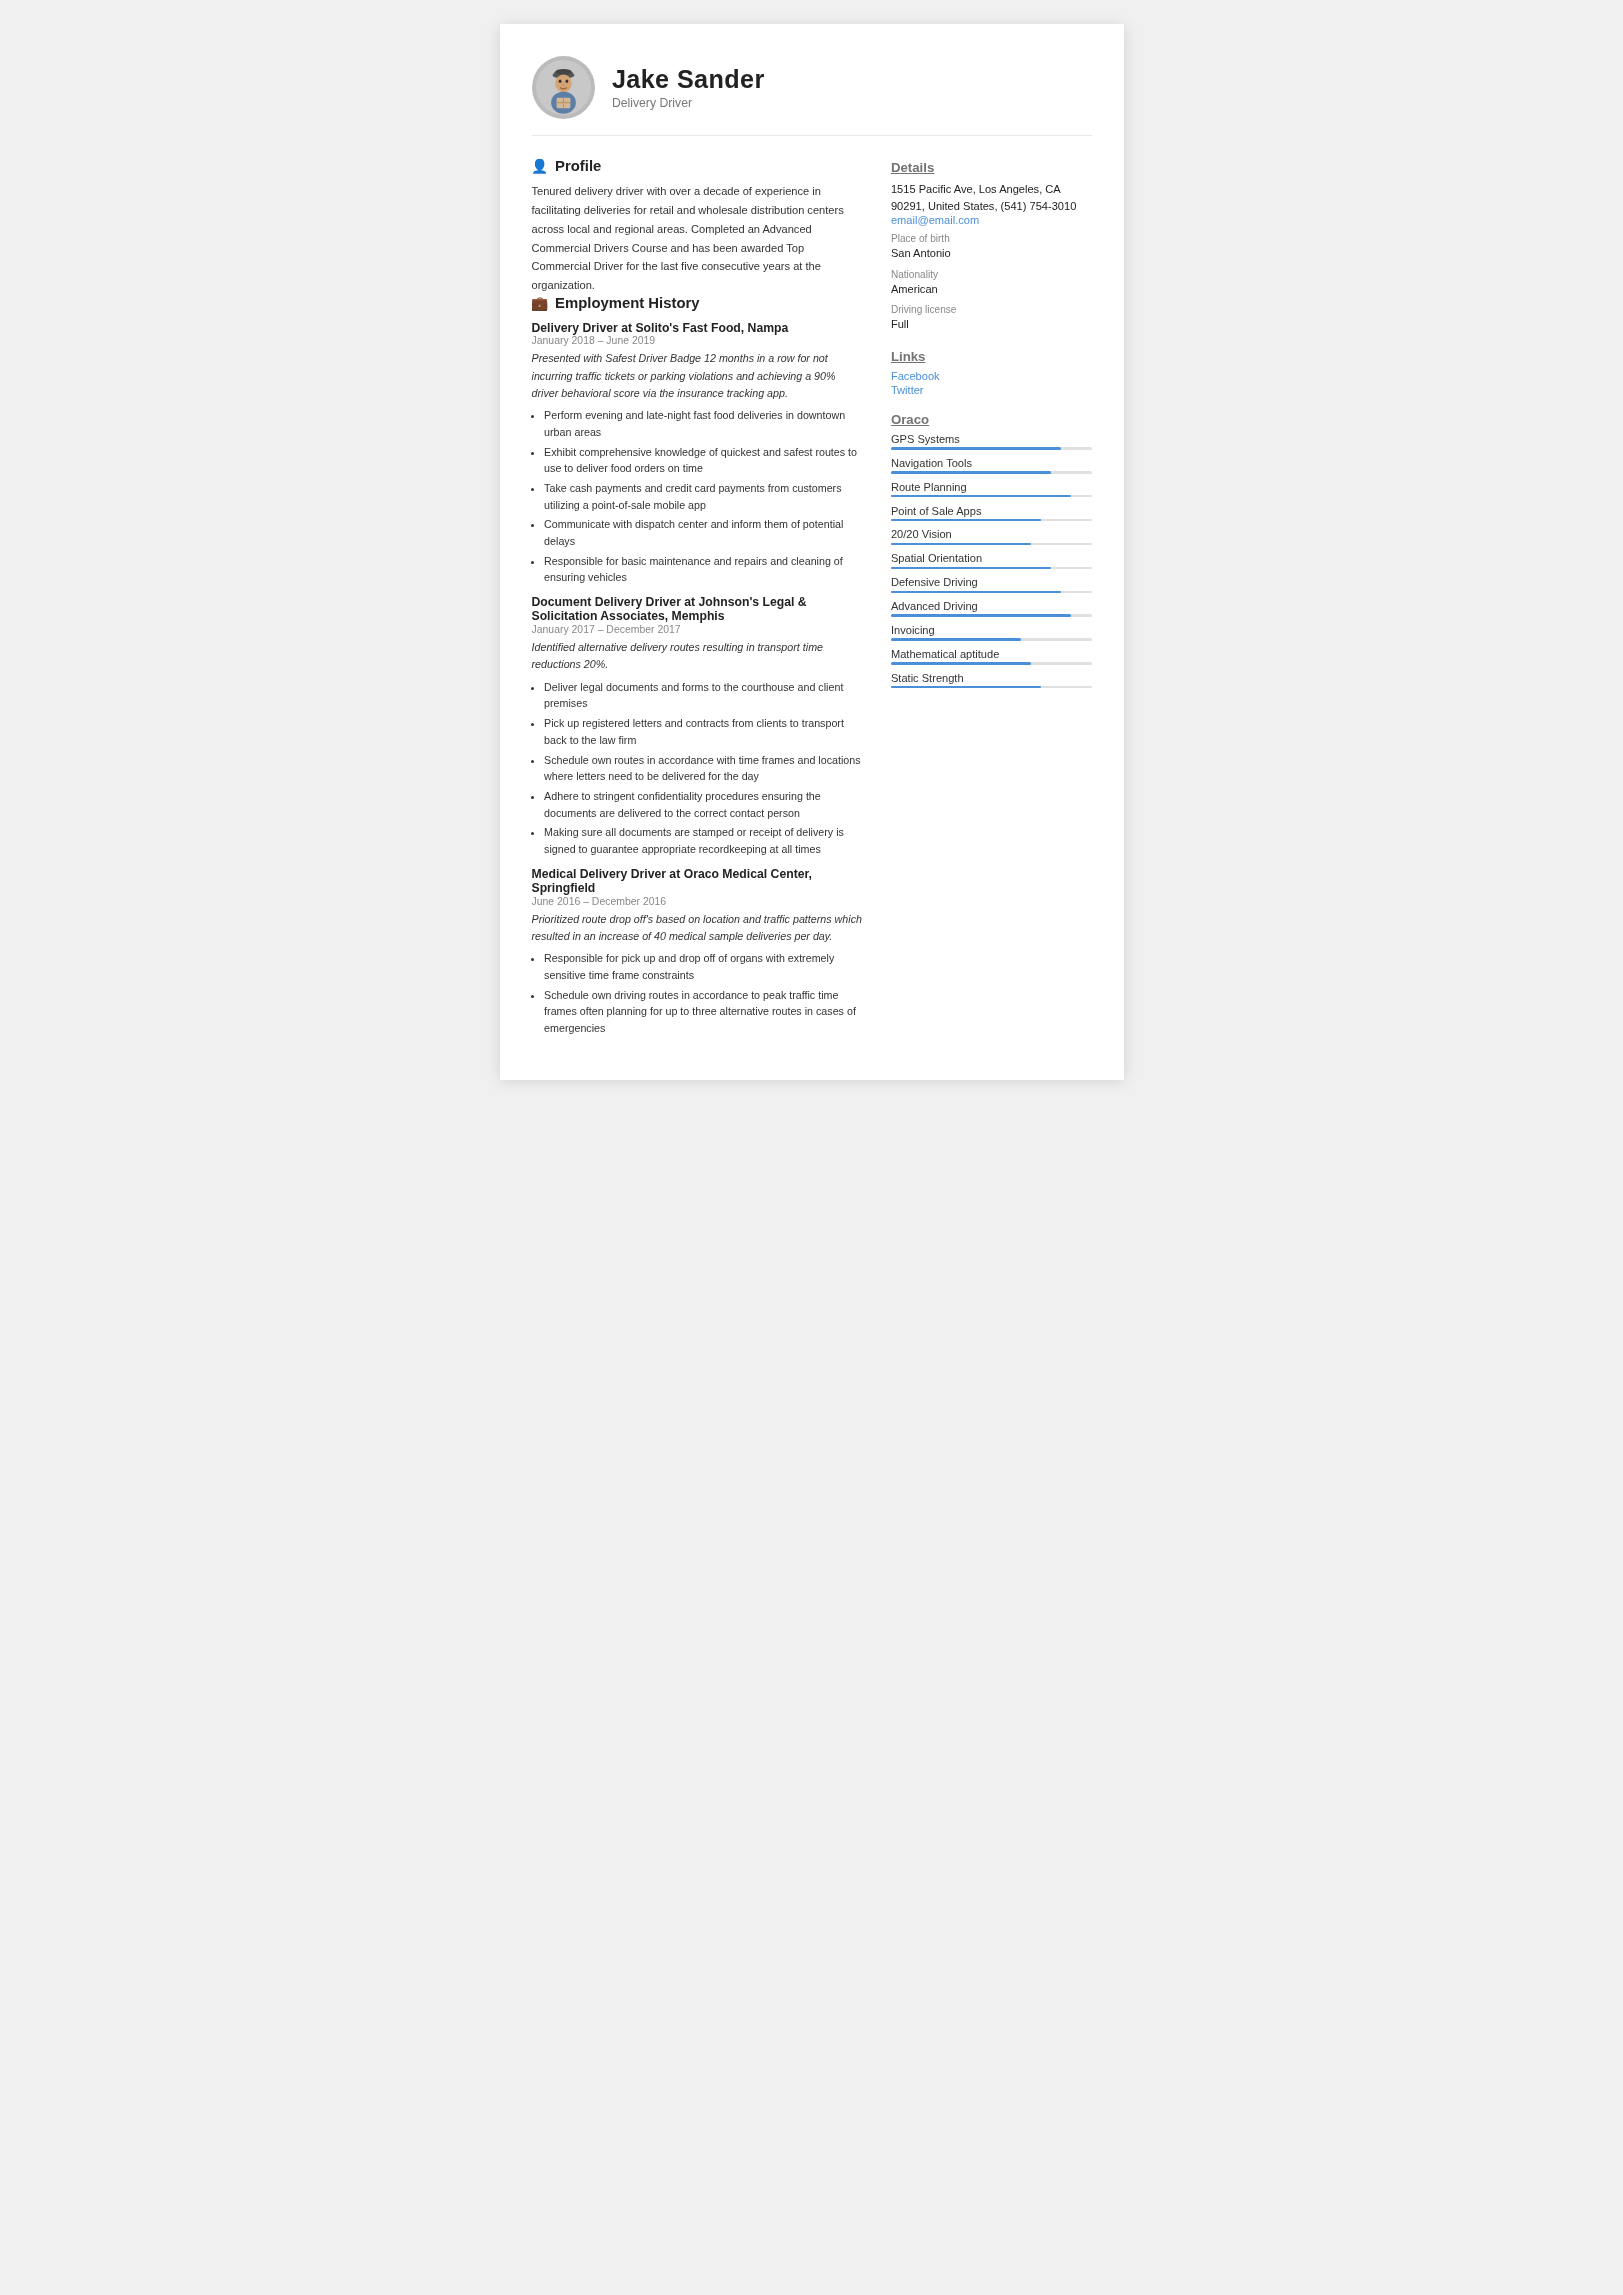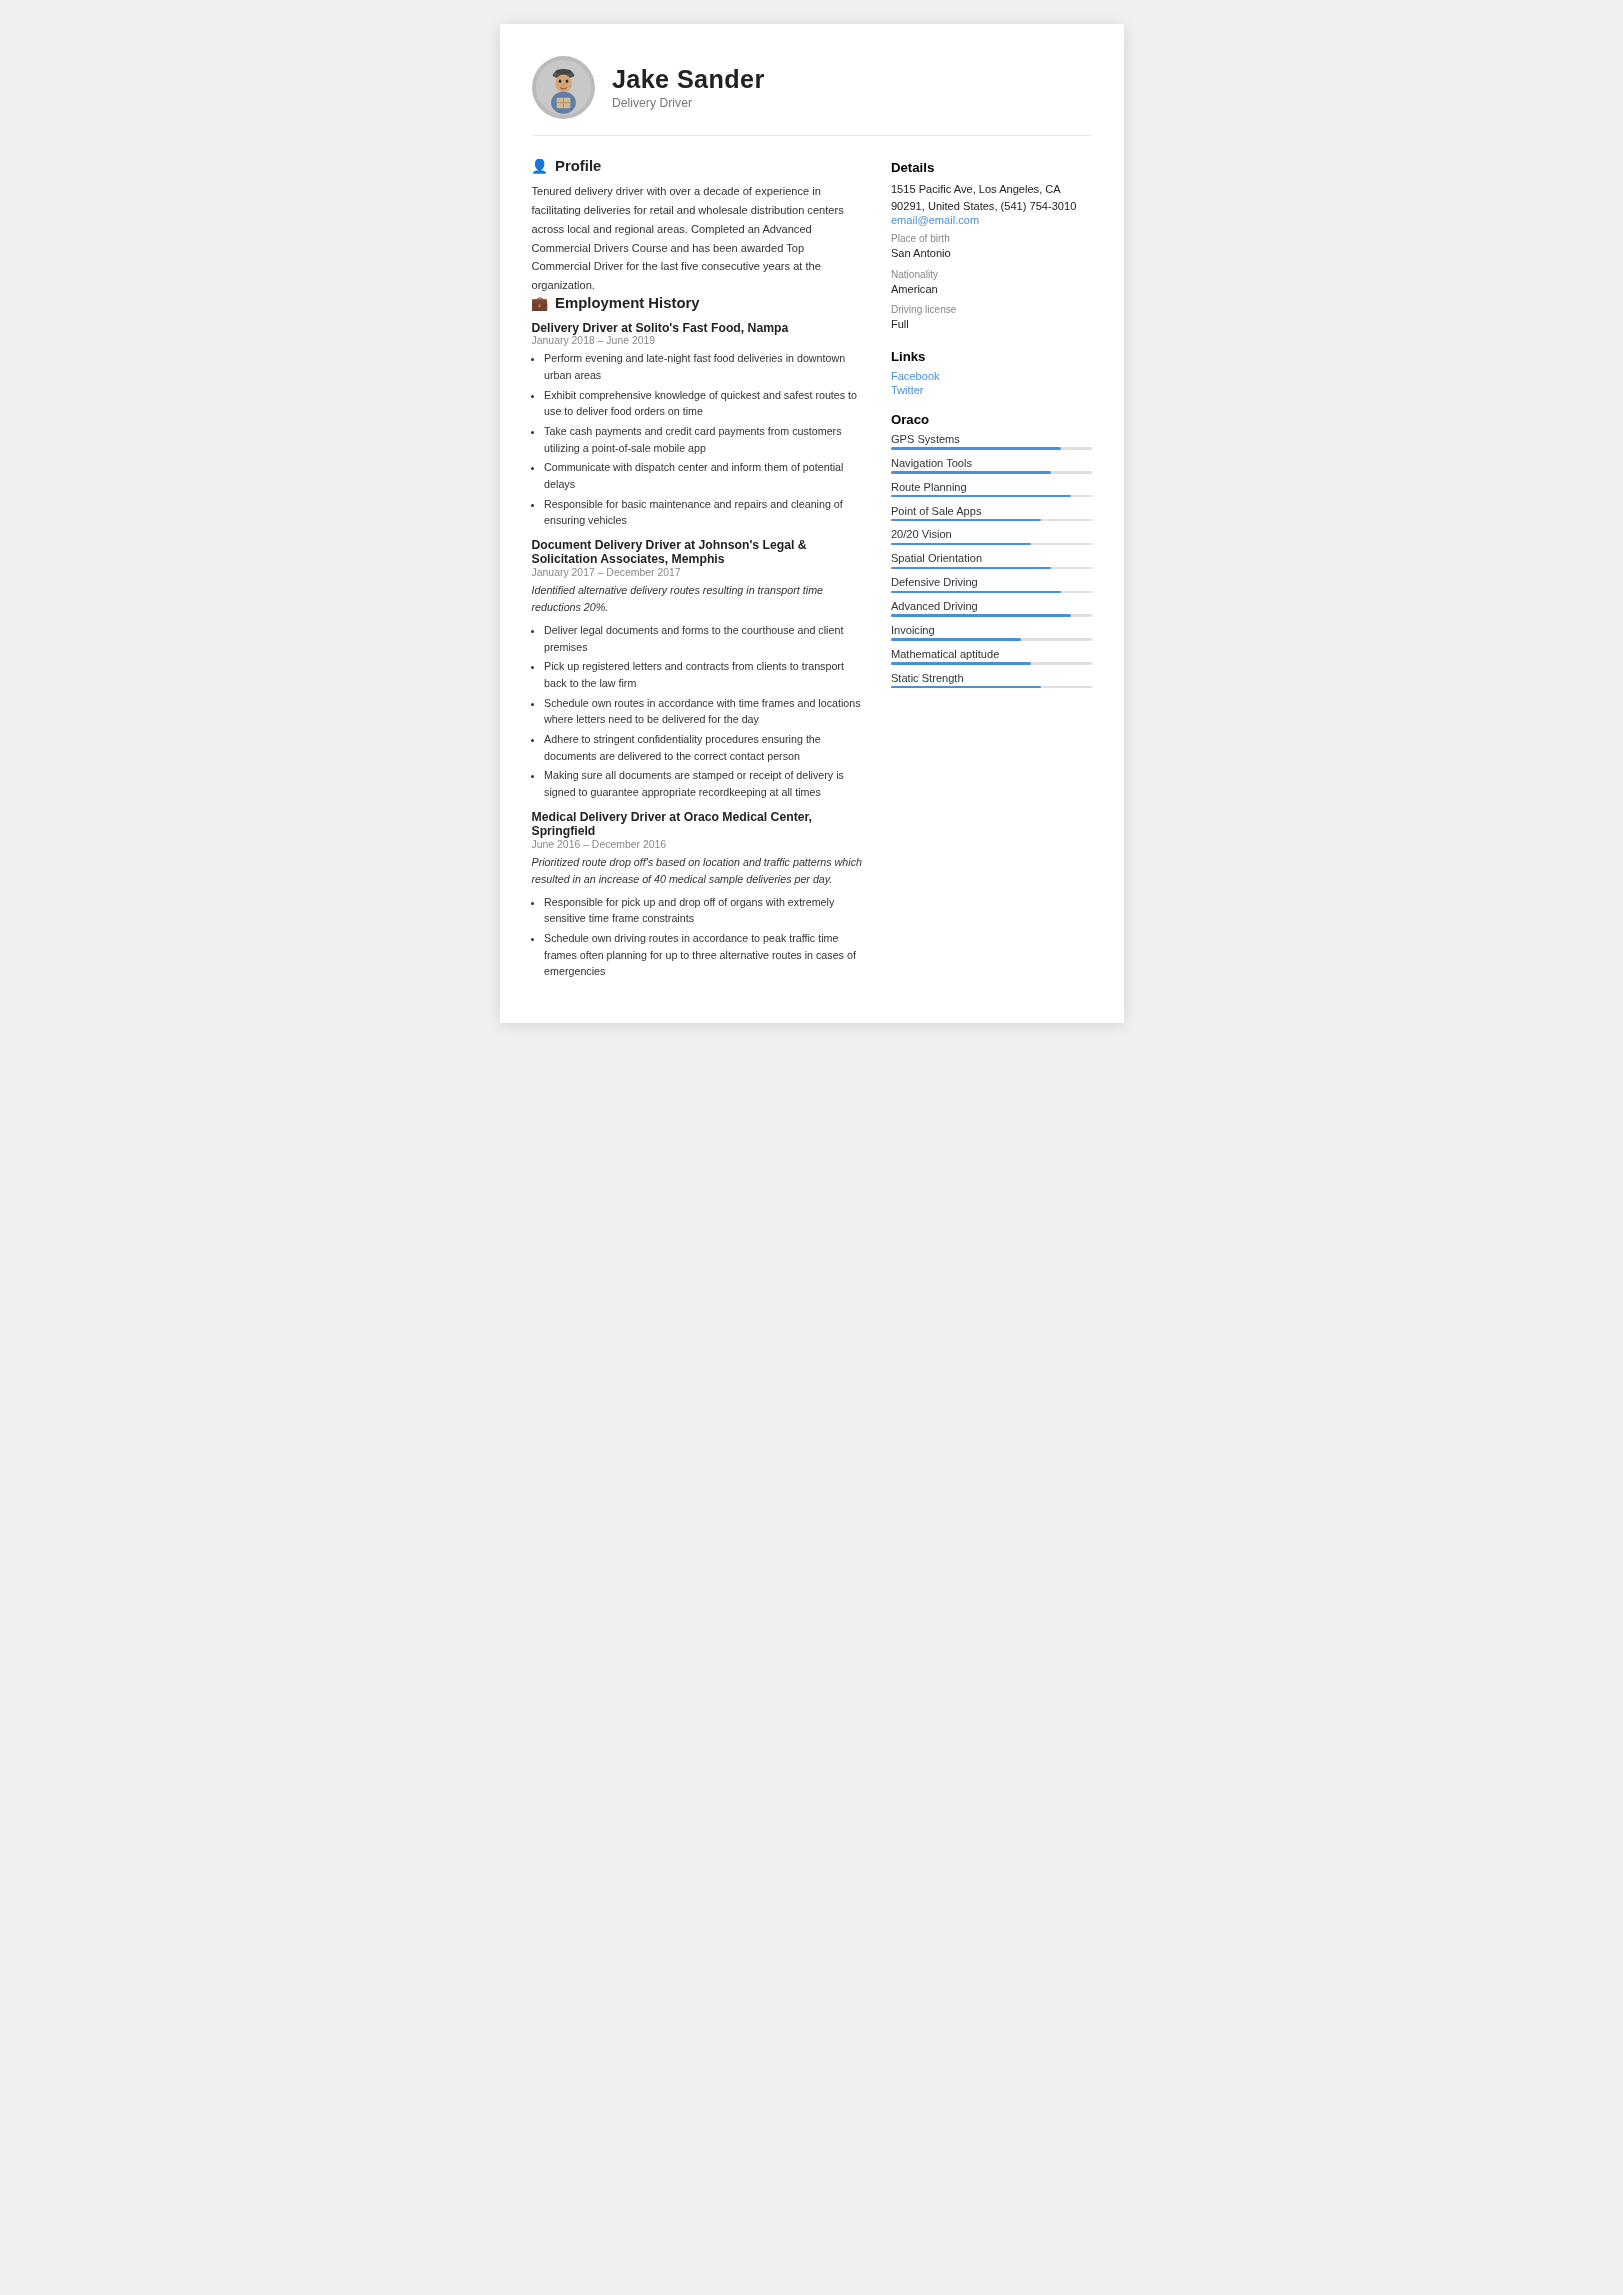--- a/index.html
+++ b/index.html
@@ -117,23 +117,24 @@
       font-size: 0.85rem;
       color: #333;
       margin-bottom: 3.2px;
       line-height: 1.55;
       list-style-type: disc;
     }
     
     .side-section-title {
       font-size: 1.05rem;
       font-weight: bold;
-      color: #000000;
+      color: #737373;
       margin-bottom: 6.3px;
       margin-top: 16px;
+      text-decoration: underline;
     }
     .side-section-title.first { margin-top: 0; }
     .detail-label {
       font-size: 0.8rem;
       color: #888;
       margin-top: 7.1px;
       margin-bottom: 0.8px;
     }
     .detail-value {
       font-size: 0.88rem;
@@ -219,20 +220,21 @@
 
       <div>
         <div class="section-title">
           <span class="section-title-icon">💼</span>
           <span>Employment History</span>
         </div>
 
         <div>
           <div class="job-title">Delivery Driver at Solito's Fast Food, Nampa</div>
           <div class="job-dates">January 2018 – June 2019</div>
+          <div class="job-summary">Presented with Safest Driver Badge 12 months in a row for not incurring traffic tickets or parking violations and achieving a 90% driver behavioral score via the insurance tracking app.</div>
           <ul class="job-bullets">
             <li>Perform evening and late-night fast food deliveries in downtown urban areas</li>
             <li>Exhibit comprehensive knowledge of quickest and safest routes to use to deliver food orders on time</li>
             <li>Take cash payments and credit card payments from customers utilizing a point-of-sale mobile app</li>
             <li>Communicate with dispatch center and inform them of potential delays</li>
             <li>Responsible for basic maintenance and repairs and cleaning of ensuring vehicles</li>
           </ul>
         </div>
 
         <div>

